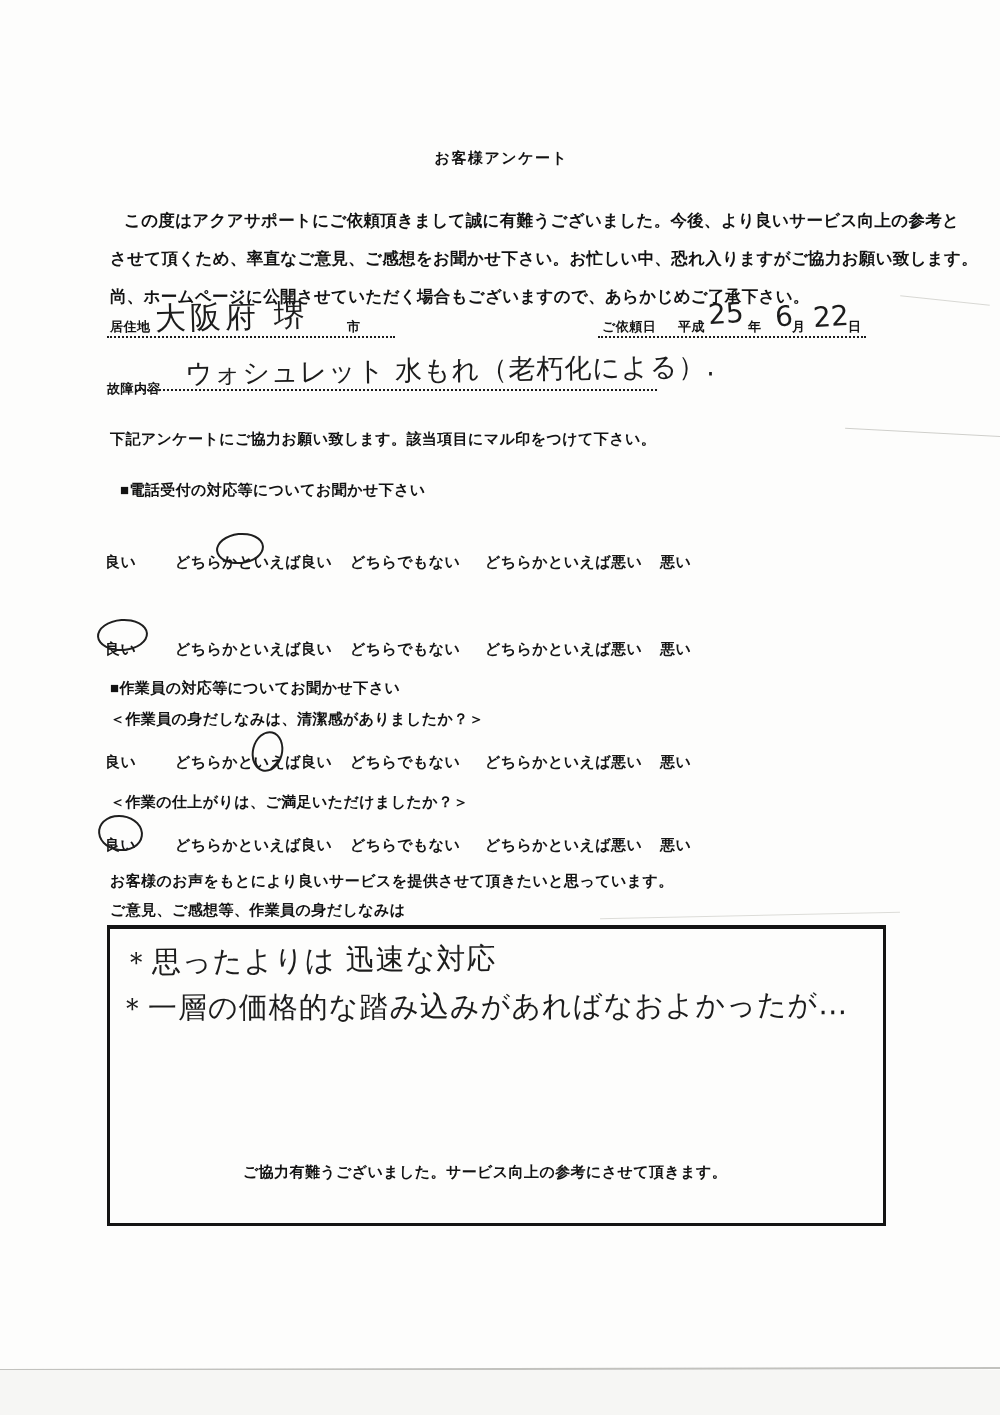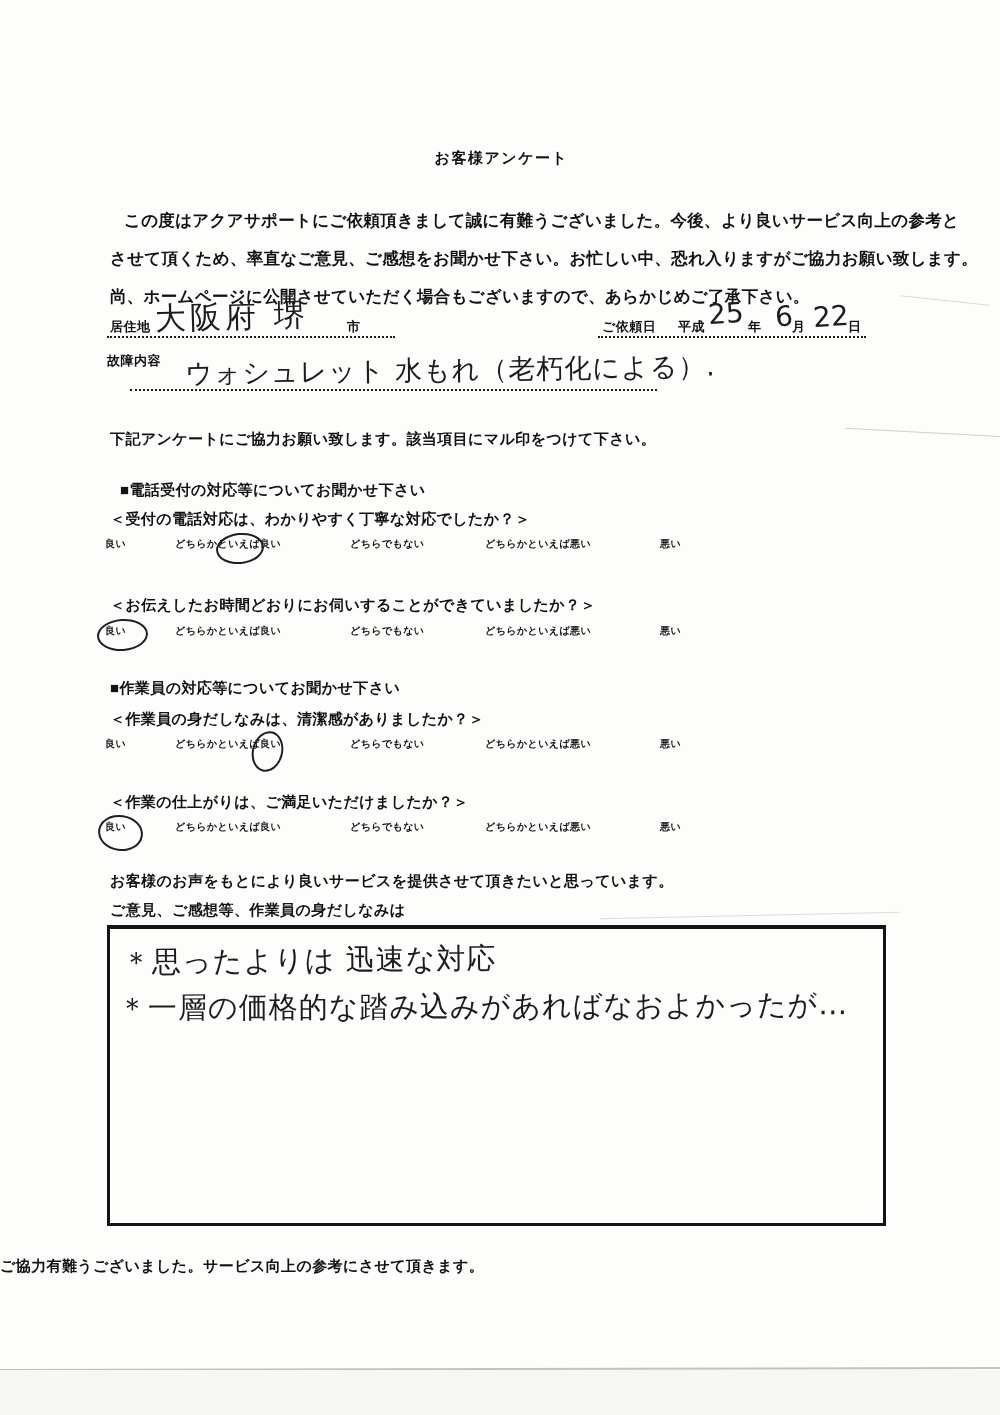--- a/index.html
+++ b/index.html
@@ -9,21 +9,21 @@
     font-family:"Liberation Sans",sans-serif;color:#151515;
   }
   .abs{position:absolute;white-space:nowrap;}
   
   .p{font-weight:700;color:#121212;}
   .title{font-size:15px;letter-spacing:1.5px;width:975px;text-align:center;}
   .intro{font-size:16.5px;letter-spacing:0.3px;}
   .small-label{font-size:13px;letter-spacing:0.5px;}
   .body15{font-size:15px;letter-spacing:0.4px;}
   .opt-row{left:105px;height:20px;}
-  .opt{position:absolute;top:0;font-weight:700;font-size:10px;letter-spacing:0.4px;white-space:nowrap;}
+  .opt{position:absolute;top:16px;font-weight:700;font-size:15px;letter-spacing:0.4px;white-space:nowrap;}
   .o1{left:0;} .o2{left:70px;} .o3{left:245px;} .o4{left:380px;} .o5{left:555px;font-family:Liberation Serif, serif;}
   
   .hw{font-family:"DejaVu Sans",sans-serif;font-weight:400;color:#1c1c1c;}
   .hw-resi{font-size:31px;letter-spacing:4px;transform:rotate(-1.5deg);}
   .hw-num{font-size:28px;transform:rotate(-4deg);}
   .hw-fail{font-size:27px;letter-spacing:1px;transform:rotate(-0.8deg);}
   .hw-comment{font-size:29px;letter-spacing:1px;}
   
   .dots{position:absolute;height:0;border-bottom:2px dotted #1b1b1b;}
   
@@ -58,39 +58,37 @@
   <div class="abs p small-label" style="left:602px;top:318px;">ご依頼日</div>
   <div class="abs p small-label" style="left:678px;top:318px;">平成</div>
   <div class="abs hw hw-num" style="left:708px;top:297px;">25</div>
   <div class="abs p small-label" style="left:748px;top:318px;">年</div>
   <div class="abs hw hw-num" style="left:775px;top:300px;">6</div>
   <div class="abs p small-label" style="left:792px;top:318px;">月</div>
   <div class="abs hw hw-num" style="left:813px;top:300px;">22</div>
   <div class="abs p small-label" style="left:848px;top:318px;">日</div>
   <div class="dots" style="left:598px;top:336px;width:268px;"></div>
 
-  <div class="abs p small-label" style="left:107px;top:352px;">故障内容</div>
+  <div class="abs p small-label" style="left:107px;top:380px;">故障内容</div>
   <div class="abs hw hw-fail" style="left:185px;top:352px;">ウォシュレット 水もれ（老朽化による）.</div>
   <div class="dots" style="left:130px;top:389px;width:527px;"></div>
 
   <div class="abs p body15" style="left:110px;top:430px;text-align:right;">下記アンケートにご協力お願い致します。該当項目にマル印をつけて下さい。</div>
 
   <div class="abs p body15" style="left:120px;top:481px;">■電話受付の対応等についてお聞かせ下さい</div>
 
-  <div class="abs p body15" style="left:110px;top:510px;">＜受付の電話対応は、わかりやすく丁寧な対応でしたか？＞</div>
   <div class="abs opt-row" style="top:537px;">
     <span class="opt o1">良い</span>
     <span class="opt o2">どちらかといえば良い</span>
     <span class="opt o3">どちらでもない</span>
     <span class="opt o4">どちらかといえば悪い</span>
     <span class="opt o5">悪い</span>
   </div>
   <div class="mark" style="left:216px;top:533px;width:44px;height:27px;transform:rotate(-6deg);"></div>
 
-  <div class="abs p body15" style="left:110px;top:596px;">＜お伝えしたお時間どおりにお伺いすることができていましたか？＞</div>
   <div class="abs opt-row" style="top:624px;">
     <span class="opt o1">良い</span>
     <span class="opt o2">どちらかといえば良い</span>
     <span class="opt o3">どちらでもない</span>
     <span class="opt o4">どちらかといえば悪い</span>
     <span class="opt o5">悪い</span>
   </div>
   <div class="mark" style="left:97px;top:619px;width:47px;height:28px;transform:rotate(-4deg);"></div>
 
   <div class="abs p body15" style="left:110px;top:679px;">■作業員の対応等についてお聞かせ下さい</div>
@@ -116,21 +114,21 @@
   <div class="mark" style="left:98px;top:815px;width:41px;height:32px;transform:rotate(8deg);"></div>
 
   <div class="abs p body15" style="left:110px;top:872px;">お客様のお声をもとにより良いサービスを提供させて頂きたいと思っています。</div>
   <div class="abs p body15" style="left:110px;top:901px;">ご意見、ご感想等、作業員の身だしなみは</div>
 
   <div class="cbox">
     <div class="abs hw hw-comment" style="left:12px;top:12px;transform:rotate(-0.6deg);">＊思ったよりは 迅速な対応</div>
     <div class="abs hw hw-comment" style="left:8px;top:58px;transform:rotate(-0.3deg);">＊一層の価格的な踏み込みがあればなおよかったが…</div>
   </div>
 
-  <div class="abs p body15" style="left:0;top:1257px;width:970px;font-family:Liberation Serif, serif;">ご協力有難うございました。サービス向上の参考にさせて頂きます。</div>
+  <div class="abs p body15" style="left:0;top:1163px;width:970px;text-align:center;font-family:Liberation Serif, serif;">ご協力有難うございました。サービス向上の参考にさせて頂きます。</div>
 
   <div class="crease3"></div>
   <div class="crease1"></div>
   <div class="crease2"></div>
   <div class="edge-line"></div>
   <div class="below-edge"></div>
 
 </div>
 
 </body></html>

